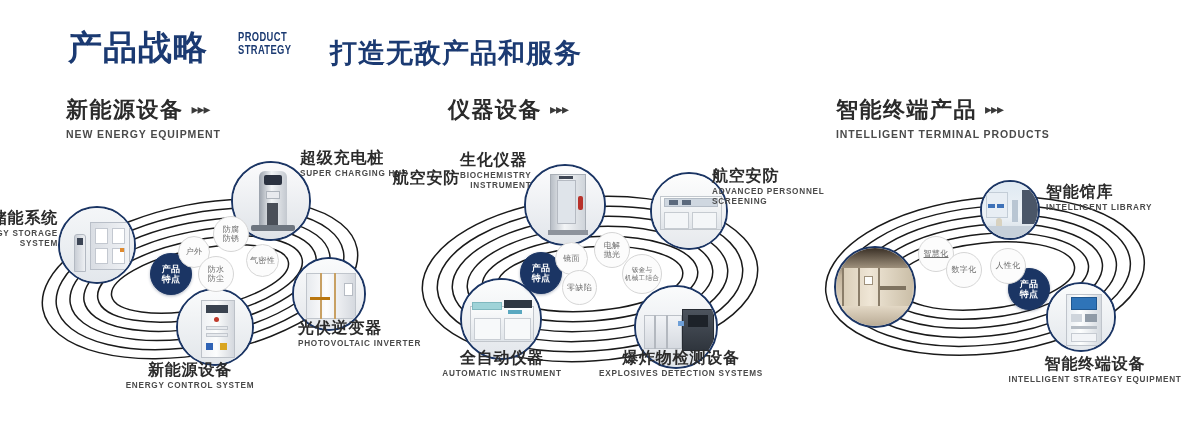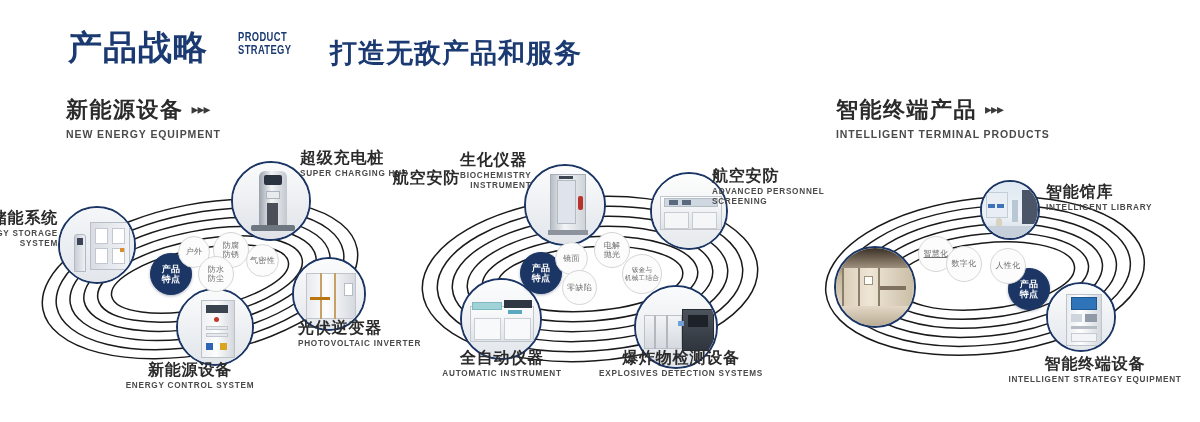--- a/index.html
+++ b/index.html
@@ -101,20 +101,21 @@
       <div>STRATEGY</div>
     </div>
   </div>
   <div class="hdr-sub">打造无敌产品和服务</div>
 
   <div class="sect" id="sect1">
     <div class="cn"><span>新能源设备</span><span class="arrows">▸▸▸</span></div>
     <div class="en">NEW ENERGY EQUIPMENT</div>
   </div>
   <div class="sect" id="sect2">
+    <div class="cn"><span>仪器设备</span><span class="arrows">▸▸▸</span></div>
   </div>
   <div class="sect" id="sect3">
     <div class="cn"><span>智能终端产品</span><span class="arrows">▸▸▸</span></div>
     <div class="en">INTELLIGENT TERMINAL PRODUCTS</div>
   </div>
 
   <div class="cluster" id="cluster1">
     <svg class="rings" viewBox="0 0 400 262">
       <g fill="none" stroke="#1a1a1a" stroke-width="1.5">
         <ellipse cx="200" cy="131" rx="160" ry="75" transform="rotate(-11 200 131)"></ellipse>
@@ -172,21 +173,21 @@
       <div>
         <div>产品</div>
         <div>特点</div>
       </div>
     </div>
     <div class="feat" style="left:178px;top:88px;width:32px;height:32px;">
       <div>
           <div>户外</div>
         </div>
     </div>
-    <div class="feat" style="left:213px;top:84px;width:36px;height:36px;">
+    <div class="feat" style="left:213px;top:68px;width:36px;height:36px;">
       <div>
         <div>防腐</div>
         <div>防锈</div>
       </div>
     </div>
     <div class="feat" style="left:198px;top:108px;width:36px;height:36px;">
       <div>
         <div>防水</div>
         <div>防尘</div>
       </div>
@@ -368,21 +369,21 @@
       <div>
         <div>产品</div>
         <div>特点</div>
       </div>
     </div>
     <div class="feat" style="left:128px;top:88px;width:36px;height:36px;text-decoration:underline;">
       <div>
           <div>智慧化</div>
         </div>
     </div>
-    <div class="feat" style="left:156px;top:98px;width:36px;height:36px;text-align:center;">
+    <div class="feat" style="left:156px;top:104px;width:36px;height:36px;text-align:center;">
       <div>
           <div>数字化</div>
         </div>
     </div>
     <div class="feat" style="left:200px;top:100px;width:36px;height:36px;">
       <div>
           <div>人性化</div>
         </div>
     </div>
 

